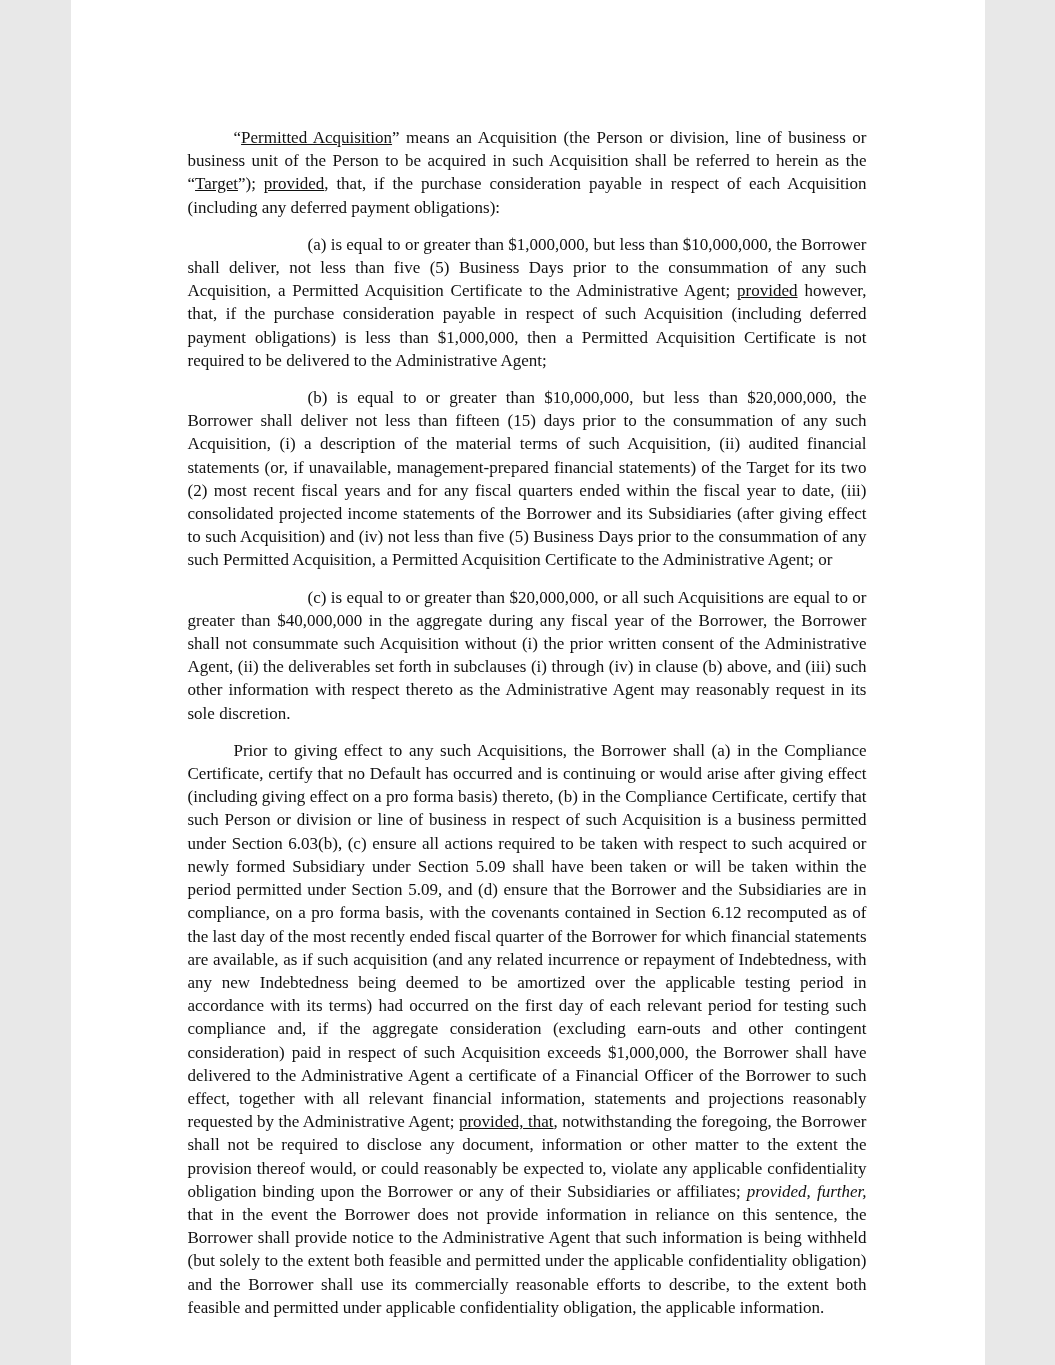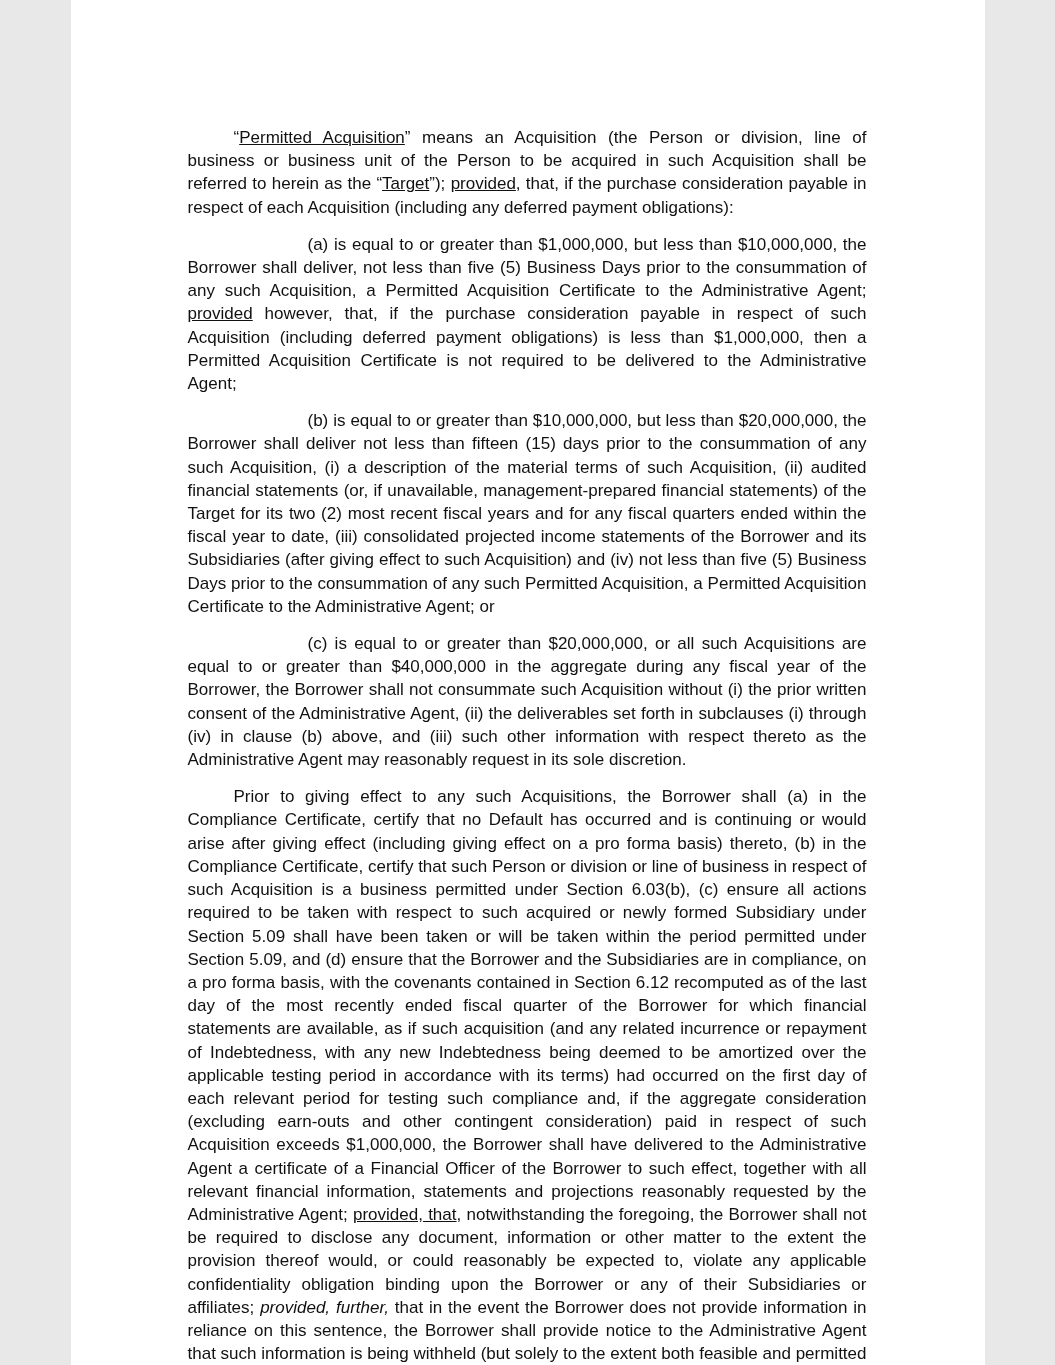--- a/index.html
+++ b/index.html
@@ -7,21 +7,21 @@
     padding: 0;
     background: #e8e8e8;
   }
   .page {
     position: relative;
     width: 914px;
     height: 1365px;
     margin: 0 auto;
     background: #ffffff;
     color: #111111;
-    font-family: Liberation Sans, sans-serif;
+    font-family: Liberation Serif, serif;
     font-size: 17px;
     line-height: 23.2px;
     overflow: hidden;
     box-sizing: border-box;
   }
   .content {
     position: absolute;
     top: 126px;
     left: 117px;
     right: 118px;

